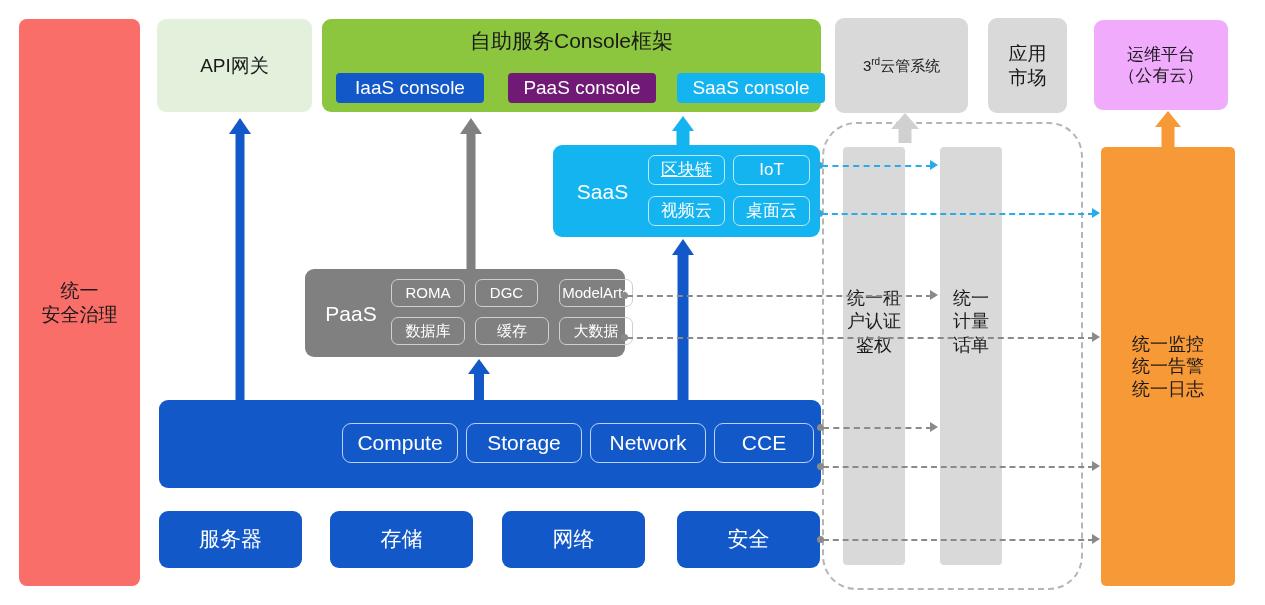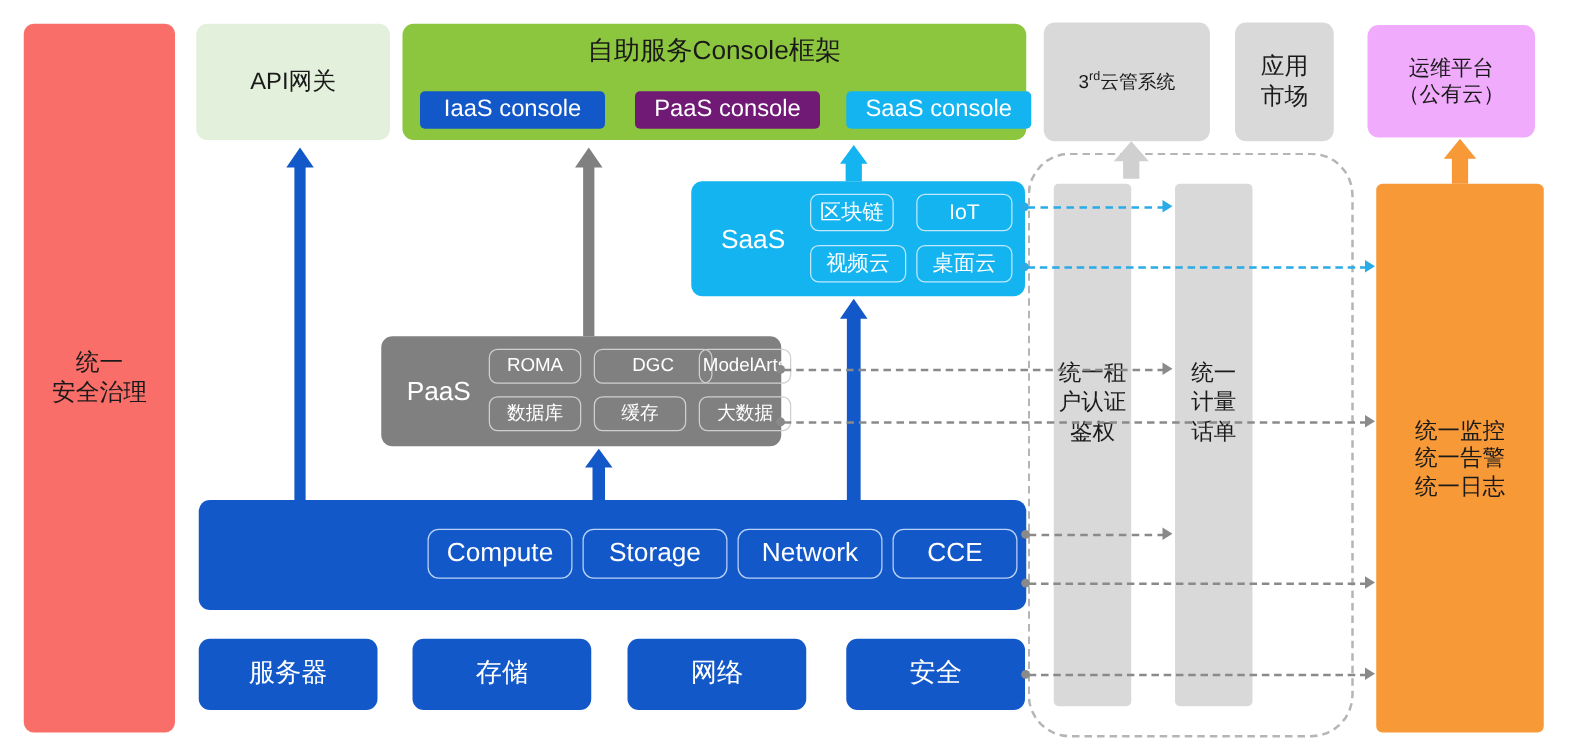--- a/index.html
+++ b/index.html
@@ -68,39 +68,39 @@
     left:553px;top:145px;width:267px;height:92px;
     background:#14b4f0;border-radius:9px;display:block;
   }
   .saas-label{position:absolute;left:12px;top:34px;width:75px;text-align:center;
               font-size:21px;color:#ffffff;}
   .saas-chip{
     position:absolute;height:30px;border:1.5px solid #bfe8fb;border-radius:7px;
     display:flex;align-items:center;justify-content:center;
     color:#ffffff;font-size:17px;box-sizing:border-box;
   }
-  .sc-0{left:95px;top:10px;width:67px;}
+  .sc-0{left:95px;top:10px;width:77px;text-decoration:underline;}
   .sc-1{left:180px;top:10px;width:77px;}
   .sc-2{left:95px;top:51px;width:77px;}
   .sc-3{left:180px;top:51px;width:77px;}
 
   
   .paas-box{
     left:305px;top:269px;width:320px;height:88px;
     background:#808080;border-radius:9px;display:block;
   }
   .paas-label{position:absolute;left:10px;top:32px;width:72px;text-align:center;
               font-size:21px;color:#ffffff;}
   .paas-chip{
     position:absolute;height:28px;border:1.5px solid #cfcfcf;border-radius:7px;
     display:flex;align-items:center;justify-content:center;
     color:#ffffff;font-size:15px;box-sizing:border-box;
   }
   .pc-0{left:86px;top:10px;width:74px;}
-  .pc-1{left:170px;top:10px;width:95px;}
+  .pc-1{left:170px;top:10px;width:63px;}
   .pc-2{left:254px;top:10px;width:74px;}
   .pc-3{left:86px;top:48px;width:74px;}
   .pc-4{left:170px;top:48px;width:74px;}
   .pc-5{left:254px;top:48px;width:74px;}
 
   
   .infra-bar{
     left:159px;top:400px;width:662px;height:88px;
     background:#1358c8;border-radius:9px;display:block;
   }

